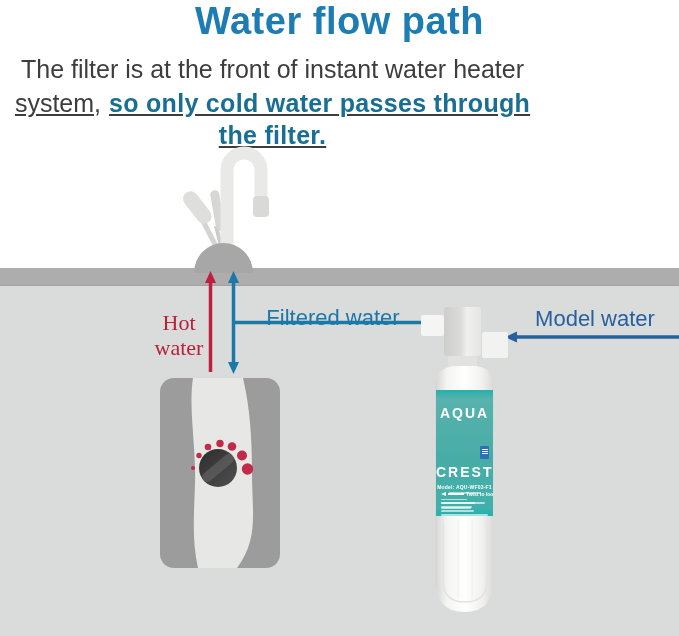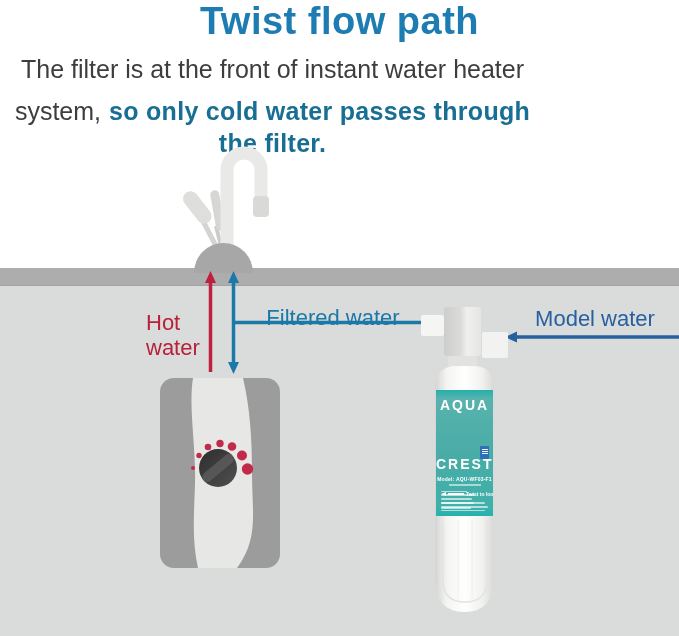--- a/index.html
+++ b/index.html
@@ -9,36 +9,36 @@
   
   .counter{position:absolute;left:0;top:268px;width:679px;height:17px;background:#adadad;
            border-bottom:1px solid #a2a2a2;}
   .under{position:absolute;left:0;top:286px;width:679px;height:350px;background:#dadbdb;}
 
   
   .title{position:absolute;top:0;left:0;width:679px;text-align:center;
          font-size:38px;font-weight:bold;color:#1d7cb2;letter-spacing:0.5px;}
   .subtitle{position:absolute;top:53px;left:0;width:545px;text-align:center;
             font-size:25px;color:#3d3d3d;line-height:1.28;}
-  .sub2{margin-top:10px;}
+  .sub2{margin-top:2px;text-decoration:underline;}
   .hl{font-weight:bold;color:#186f93;margin-left:8px;letter-spacing:0.3px;}
 
   
   .lbl{position:absolute;font-size:22px;}
-  .hot{left:146px;top:311px;width:66px;color:#b7213a;line-height:1.12;}
+  .hot{left:146px;top:311px;width:66px;text-align:center;color:#b7213a;line-height:1.12;font-family:Liberation Serif, serif;}
   .filtered{left:243px;top:305px;width:180px;text-align:center;color:#1b79a8;}
   .cold{left:515px;top:306px;width:160px;text-align:center;color:#27609f;}
 
   .scene{position:absolute;left:0;top:0;}
 
   
   .filter-label{position:absolute;left:436px;top:390px;width:57px;height:126px;color:#fff;
                 overflow:hidden;}
   .brand{text-align:center;font-size:14px;font-weight:bold;letter-spacing:2px;line-height:1.08;margin-top:44px;}
-  .brand.first{margin-top:8px;}
+  .brand.first{margin-top:16px;}
   .model{text-align:center;font-size:5px;font-weight:bold;margin-top:4px;letter-spacing:0.2px;}
   .bar{background:rgba(255,255,255,0.62);height:1.8px;border-radius:1px;}
   .subbar{width:32px;height:1.3px;margin:2px auto 0 auto;background:rgba(255,255,255,0.55);}
   .specs{margin-top:5px;padding:0 5px;}
   .srow{margin-top:2px;}
   .badge{position:absolute;right:4px;top:56px;width:9px;height:11px;background:#2f6fb8;
          border-radius:1px;padding-top:2px;}
   .badge .bline{width:6px;height:1px;background:rgba(255,255,255,0.9);margin:1px auto 0 auto;}
   .twist{position:absolute;left:5px;top:101px;display:flex;align-items:center;gap:2px;}
   .arrow-head{width:0;height:0;border-top:2.6px solid transparent;
@@ -49,21 +49,21 @@
   .micro2{position:absolute;left:5px;top:117px;width:30px;}
 </style>
 </head>
 <body>
 
 <div class="canvas">
 
   <div class="counter"></div>
   <div class="under"></div>
 
-  <div class="title">Twist flow path</div>
+  <div class="title">Water flow path</div>
   <div class="subtitle">
     <div>The filter is at the front of instant water heater</div>
     <div class="sub2"><span>system,</span><span class="hl">so only cold water passes through the filter.</span></div>
   </div>
 
   <svg class="scene" width="679" height="636" viewBox="0 0 679 636">
     <defs>
       <linearGradient id="headGrad" x1="0" y1="0" x2="1" y2="0">
         <stop offset="0" stop-color="#cdcdcb"></stop>
           <stop offset="0.45" stop-color="#dbdbd9"></stop>

